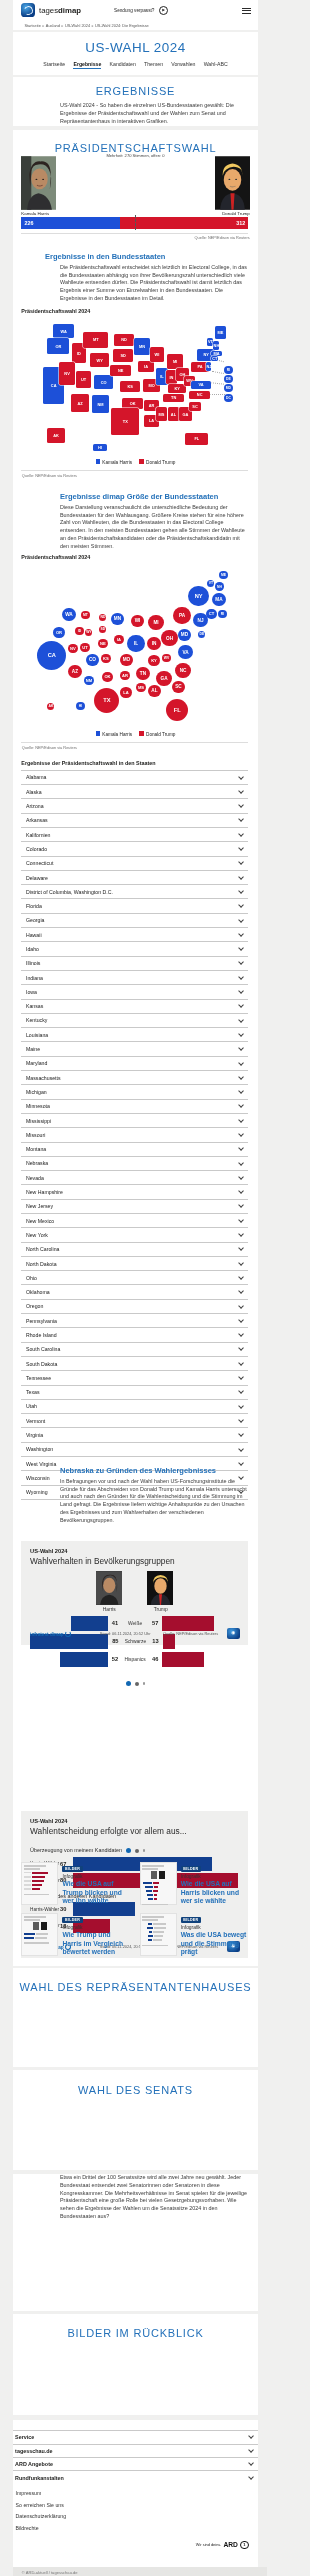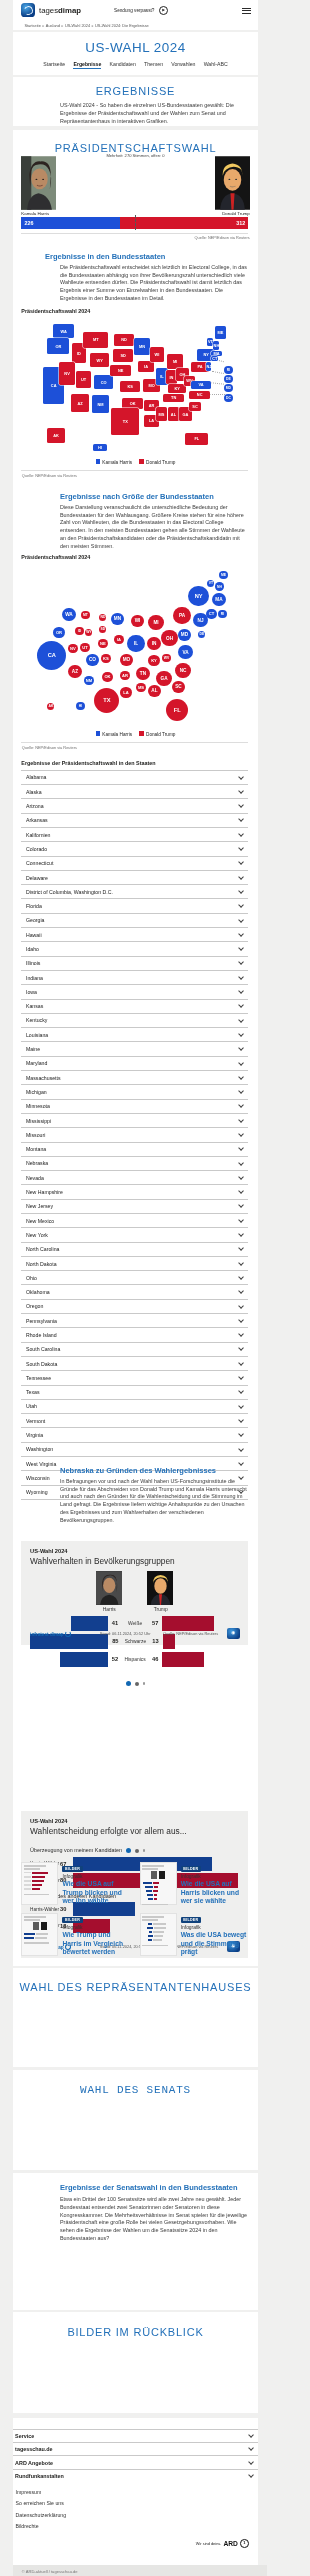--- a/index.html
+++ b/index.html
@@ -227,21 +227,21 @@
       <div class="dotc B" style="left: 203px; top: 65px; width: 8.3px; height: 8.3px; font-size: 3.4px;">MD</div>
       <div class="dotc B" style="left: 203px; top: 75px; width: 8.3px; height: 8.3px; font-size: 3.4px;">DC</div>
     </div>
   <div class="abs legend" id="legend1" style="left:0;right:0;top:329px;">
       <span><span class="sw" style="background: rgb(29, 80, 216);"></span><span>Kamala Harris</span></span>
       <span><span class="sw" style="background: rgb(212, 21, 42);"></span><span>Donald Trump</span></span>
     </div>
   <div class="abs divline" style="left:8.3px;width:227px;top:340px;"></div>
   <div class="abs quelle" style="left:8.8px;top:343px;">Quelle: NEP/Edison via Reuters</div>
 
-  <div class="abs h3blue" style="left:47px;top:362px;">Ergebnisse nach Größe der Bundesstaaten</div>
+  <div class="abs h3blue" style="left:47px;top:362px;">Ergebnisse dimap Größe der Bundesstaaten</div>
   <div class="abs lead" style="left:47px;top:374px;width:189px;">Diese Darstellung veranschaulicht die unterschiedliche Bedeutung der Bundesstaaten für den Wahlausgang. Größere Kreise stehen für eine höhere Zahl von Wahlleuten, die die Bundesstaaten in das Electoral College entsenden. In den meisten Bundesstaaten gehen alle Stimmen der Wahlleute an den Präsidentschaftskandidaten oder die Präsidentschaftskandidatin mit den meisten Stimmen.</div>
 
   <div class="abs maplabel" style="left:8.3px;top:424px;">Präsidentschaftswahl 2024</div>
   <div class="abs" id="bubble-map" style="left:8.3px;top:433px;width:227px;height:163px;">
       <div class="dotc B" title="4 Wahlleute" style="left: 198px; top: 8.3px; width: 8.3px; height: 8.3px; font-size: 3.4px;">ME</div>
       <div class="dotc B" title="3 Wahlleute" style="left: 186px; top: 17px; width: 7.2px; height: 7.2px; font-size: 3.4px;">VT</div>
       <div class="dotc B" title="4 Wahlleute" style="left: 194px; top: 19.6px; width: 8.3px; height: 8.3px; font-size: 3.4px;">NH</div>
       <div class="dotc B" title="28 Wahlleute" style="left: 167px; top: 23px; width: 20.7px; height: 20.7px; font-size: 5.7px;">NY</div>
       <div class="dotc B" title="11 Wahlleute" style="left: 191px; top: 30px; width: 13.4px; height: 13.4px; font-size: 4.7px;">MA</div>
       <div class="dotc B" title="7 Wahlleute" style="left: 185px; top: 46px; width: 10.3px; height: 10.3px; font-size: 4.1px;">CT</div>
@@ -729,26 +729,25 @@
         </div>
         <div><span class="badge">BILDER</span><div class="tkick">Infografik</div><div class="ttitle">Was die USA bewegt und die Stimmung prägt</div></div>
       </div>
     </div>
 </div>
 
 <div class="col card sect" style="margin-top:2.6px;height:99px;">
   <div class="sec-title" style="padding-top:12.4px;">WAHL DES REPRÄSENTANTENHAUSES</div>
 </div>
 
-<div class="col card sect" style="margin-top:2.6px;height:100px;font-family:Liberation Mono, monospace;">
+<div class="col card sect" style="margin-top:2.6px;height:100px;">
   <div class="sec-title" style="padding-top:14.5px;">WAHL DES SENATS</div>
 </div>
 
 <div class="col card sect" style="margin-top:2.6px;height:137px;">
-  <div class="h3blue" style="padding:10.3px 0 0 47px;">Ergebnisse der Senatswahl in den Bundesstaaten</div>
   <div class="lead indent" style="margin-top:4.1px;">Etwa ein Drittel der 100 Senatssitze wird alle zwei Jahre neu gewählt. Jeder Bundesstaat entsendet zwei Senatorinnen oder Senatoren in diese Kongresskammer. Die Mehrheitsverhältnisse im Senat spielen für die jeweilige Präsidentschaft eine große Rolle bei vielen Gesetzgebungsvorhaben. Wie sehen die Ergebnisse der Wahlen um die Senatssitze 2024 in den Bundesstaaten aus?</div>
 </div>
 
 <div class="col card sect" style="margin-top:2.6px;height:101px;">
   <div class="sec-title" style="padding-top:13.4px;">BILDER IM RÜCKBLICK</div>
 </div>
 
 <div class="col card" style="margin-top:5.2px;height:147px;position:relative;">
   <div id="footer-acc" style="padding-top:10.3px;">
       <div class="facc-row">

